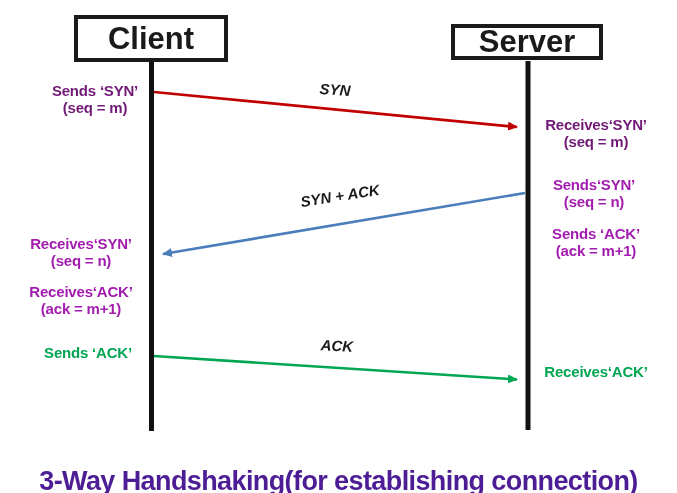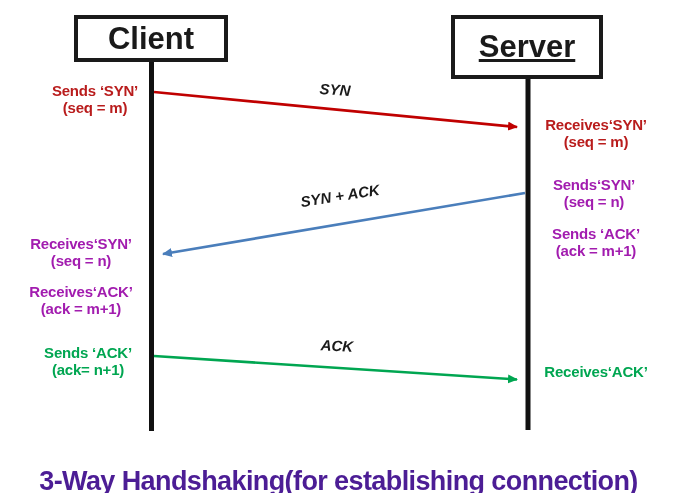--- a/index.html
+++ b/index.html
@@ -22,41 +22,41 @@
     background: #ffffff;
     display: flex;
     align-items: center;
     justify-content: center;
     font-weight: bold;
     font-size: 31px;
     color: #1a1a1a;
     z-index: 2;
   }
   .actor-client { left: 74px; top: 15px; width: 154px; height: 47px; }
-  .actor-server { left: 451px; top: 15px; width: 152px; height: 64px; text-decoration: underline; }
+  .actor-server { left: 451px; top: 24px; width: 152px; height: 36px; }
 
   .svg-layer {
     position: absolute;
     left: 0; top: 0;
     width: 677px; height: 493px;
     z-index: 1;
   }
 
   .note {
     position: absolute;
     width: 122px;
     text-align: center;
     font-weight: bold;
     font-size: 15px;
     line-height: 17px;
     z-index: 3;
     letter-spacing: -0.2px;
   }
   .note span { display: block; }
-  .note-red   { color: #b91c1c; }
+  .note-red   { color: #701a75; }
   .note-blue  { color: #a21caf; }
   .note-green { color: #00a651; }
 
   .n-client-sends-syn    { left: 34px;  top: 82px;  }
   .n-server-receives-syn { left: 535px; top: 116px; }
   .n-server-sends-syn    { left: 533px; top: 176px; }
   .n-server-sends-ack    { left: 535px; top: 225px; }
   .n-client-receives-syn { left: 20px;  top: 235px; }
   .n-client-receives-ack { left: 20px;  top: 283px; }
   .n-client-sends-ack    { left: 27px;  top: 344px; }
@@ -148,21 +148,20 @@
   <div class="note note-blue n-client-receives-syn">
     <span>Receives‘SYN’</span>
     <span>(seq = n)</span>
   </div>
   <div class="note note-blue n-client-receives-ack">
     <span>Receives‘ACK’</span>
     <span>(ack = m+1)</span>
   </div>
   <div class="note note-green n-client-sends-ack">
     <span>Sends ‘ACK’</span>
-    <span>(ack= n+1)</span>
   </div>
   <div class="note note-green n-server-receives-ack">
     <span>Receives‘ACK’</span>
   </div>
 
   <h1 class="diagram-title">3-Way Handshaking(for establishing connection)</h1>
 
 </div>
 
 </body></html>

